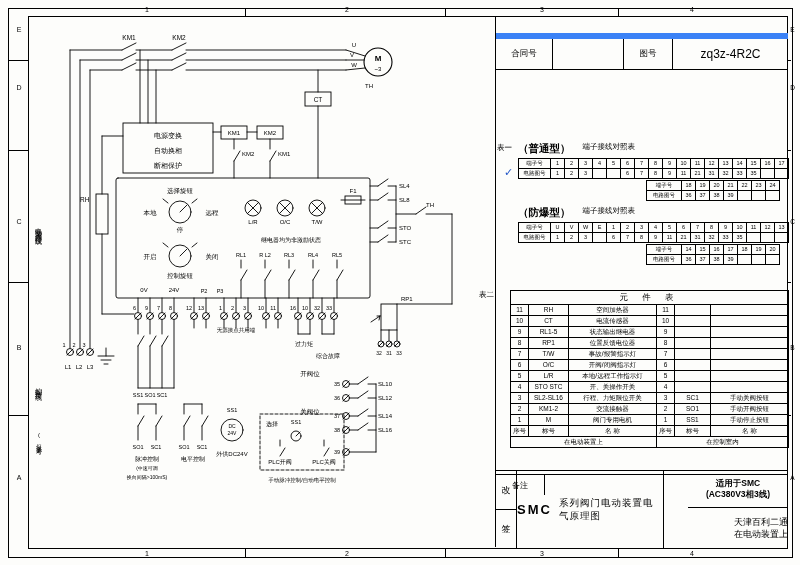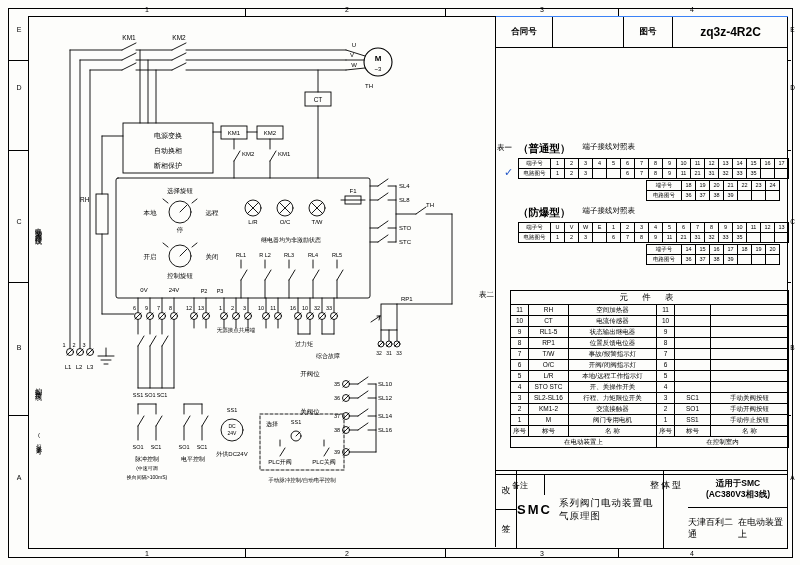--- a/index.html
+++ b/index.html
@@ -6,21 +6,21 @@
   body{width:800px;height:565px;position:relative;background:#fdfdfb;color:#000;
        font-family:"Liberation Sans","DejaVu Sans",sans-serif;overflow:hidden;}
   .abs{position:absolute;}
   .frame-outer{left:8px;top:8px;width:783px;height:548px;border:1px solid #000;}
   .frame-inner{left:28px;top:16px;width:758px;height:531px;border:1.5px solid #000;}
   .zone{font-size:7px;width:12px;text-align:center;color:#000;}
   .tickv{width:1px;height:8px;background:#000;}
   .tickh{width:20px;height:1px;background:#000;}
   .tickhr{width:4px;height:1px;background:#000;}
   .panel{left:495px;top:16px;width:293px;height:531px;border-left:1px solid #000;}
-  .hdr{position:absolute;left:0;top:0;width:292px;height:30px;border-top:1px solid #3b82f6;border-bottom:1px solid #000;display:flex;font-weight:bold;}
+  .hdr{position:absolute;left:0;top:17px;width:292px;height:30px;border-top:6px solid #3b82f6;border-bottom:1px solid #000;display:flex;}
   .hc{display:flex;align-items:center;justify-content:center;font-size:8.5px;}
   .hc.b{border-right:1px solid #000;}
   .notes{position:absolute;left:8px;top:60px;width:282px;font-size:7.5px;line-height:11px;}
   .notes .tt{font-weight:bold;font-size:8px;}
   .t1head{position:absolute;display:flex;align-items:flex-start;gap:12px;}
   .t1big{font-size:10.5px;font-weight:bold;}
   .t1sub{font-size:7.5px;}
   table{border-collapse:collapse;}
   .mini th,.mini td{border:1px solid #000;font-size:5.5px;font-weight:normal;text-align:center;height:9px;padding:0;line-height:9px;}
   .mini th{width:34px;}
@@ -34,21 +34,21 @@
   .remark .val{flex:1;display:flex;align-items:center;justify-content:center;font-size:9px;letter-spacing:2px;}
   .tblock{position:absolute;left:0;top:454px;width:292px;height:77px;border-top:1px solid #000;display:flex;}
   .tb-rev{width:20px;border-right:1px solid #000;display:flex;flex-direction:column;}
   .tb-rev div{flex:1;display:flex;align-items:center;justify-content:center;font-size:9px;}
   .tb-rev div:first-child{border-bottom:1px solid #000;}
   .tb-mid{flex:1;display:flex;flex-direction:row;align-items:center;justify-content:center;gap:7px;}
   .tb-smc{font-size:13px;font-weight:bold;letter-spacing:2px;}
   .tb-desc{font-size:9.5px;letter-spacing:1px;}
   .tb-right{width:100px;border-left:1px solid #000;display:flex;flex-direction:column;padding-left:24px;}
   .tb-app{height:36px;border-bottom:1px solid #000;display:flex;flex-direction:column;align-items:center;justify-content:center;font-size:8.5px;font-weight:bold;line-height:11px;}
-  .tb-co{flex:1;display:flex;flex-direction:row;align-items:center;justify-content:center;font-size:9px;line-height:12px;}
+  .tb-co{flex:1;display:flex;flex-direction:column;align-items:flex-end;justify-content:center;font-size:9px;line-height:12px;}
   .vtext{position:absolute;writing-mode:vertical-rl;text-orientation:upright;font-size:7px;letter-spacing:1.5px;}
   .check{position:absolute;font-size:11px;font-weight:bold;}
   .tagtxt{position:absolute;font-size:7.5px;}
   svg text{fill:#000;}
 </style>
 </head>
 <body>
 
 <div class="abs frame-outer"></div>
 <div class="abs frame-inner"></div>
@@ -567,21 +567,20 @@
         </tr>
     <tr>
       <td class="ft" colspan="3">在电动装置上</td>
       <td class="ft" colspan="3">在控制室内</td>
     </tr>
   </tbody>
     </table>
 
   <div class="remark">
     <div class="lab">备注</div>
-    <div class="val">整体型</div>
   </div>
 
   <div class="tblock">
     <div class="tb-rev">
       <div>改</div>
       <div>签</div>
     </div>
     <div class="tb-mid">
       <div class="tb-smc">SMC</div>
       <div class="tb-desc">系列阀门电动装置电气原理图</div>

